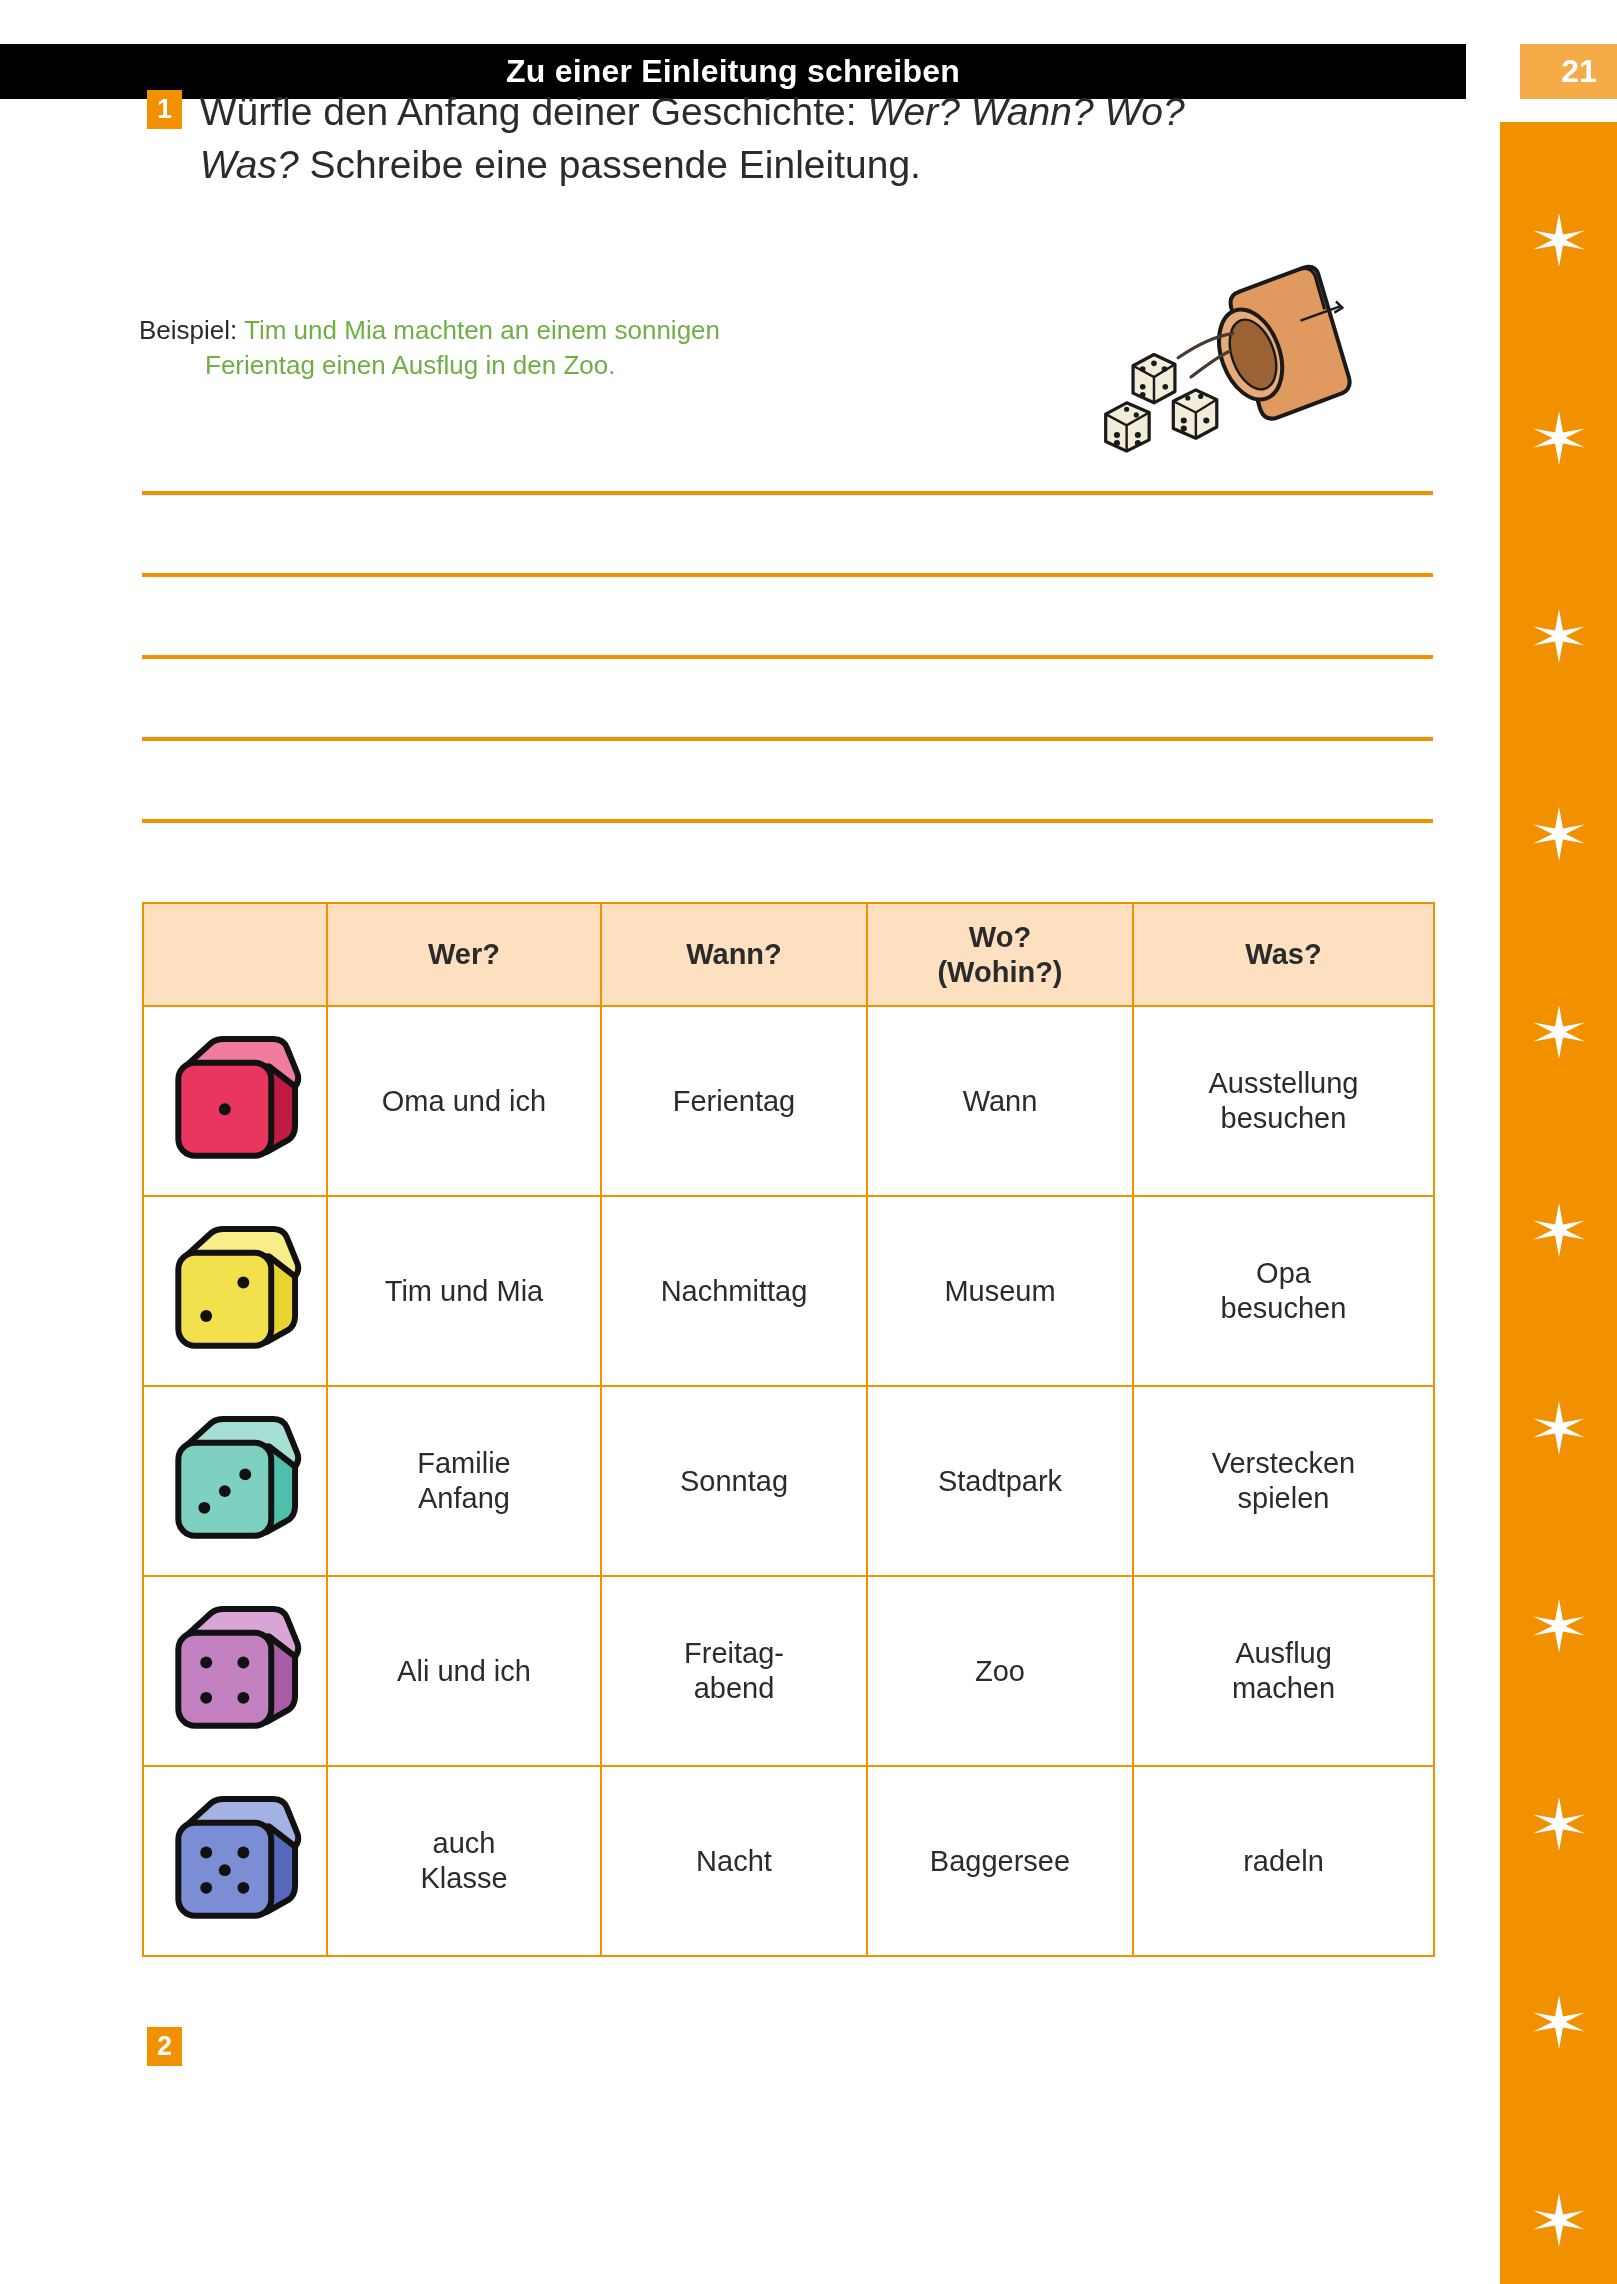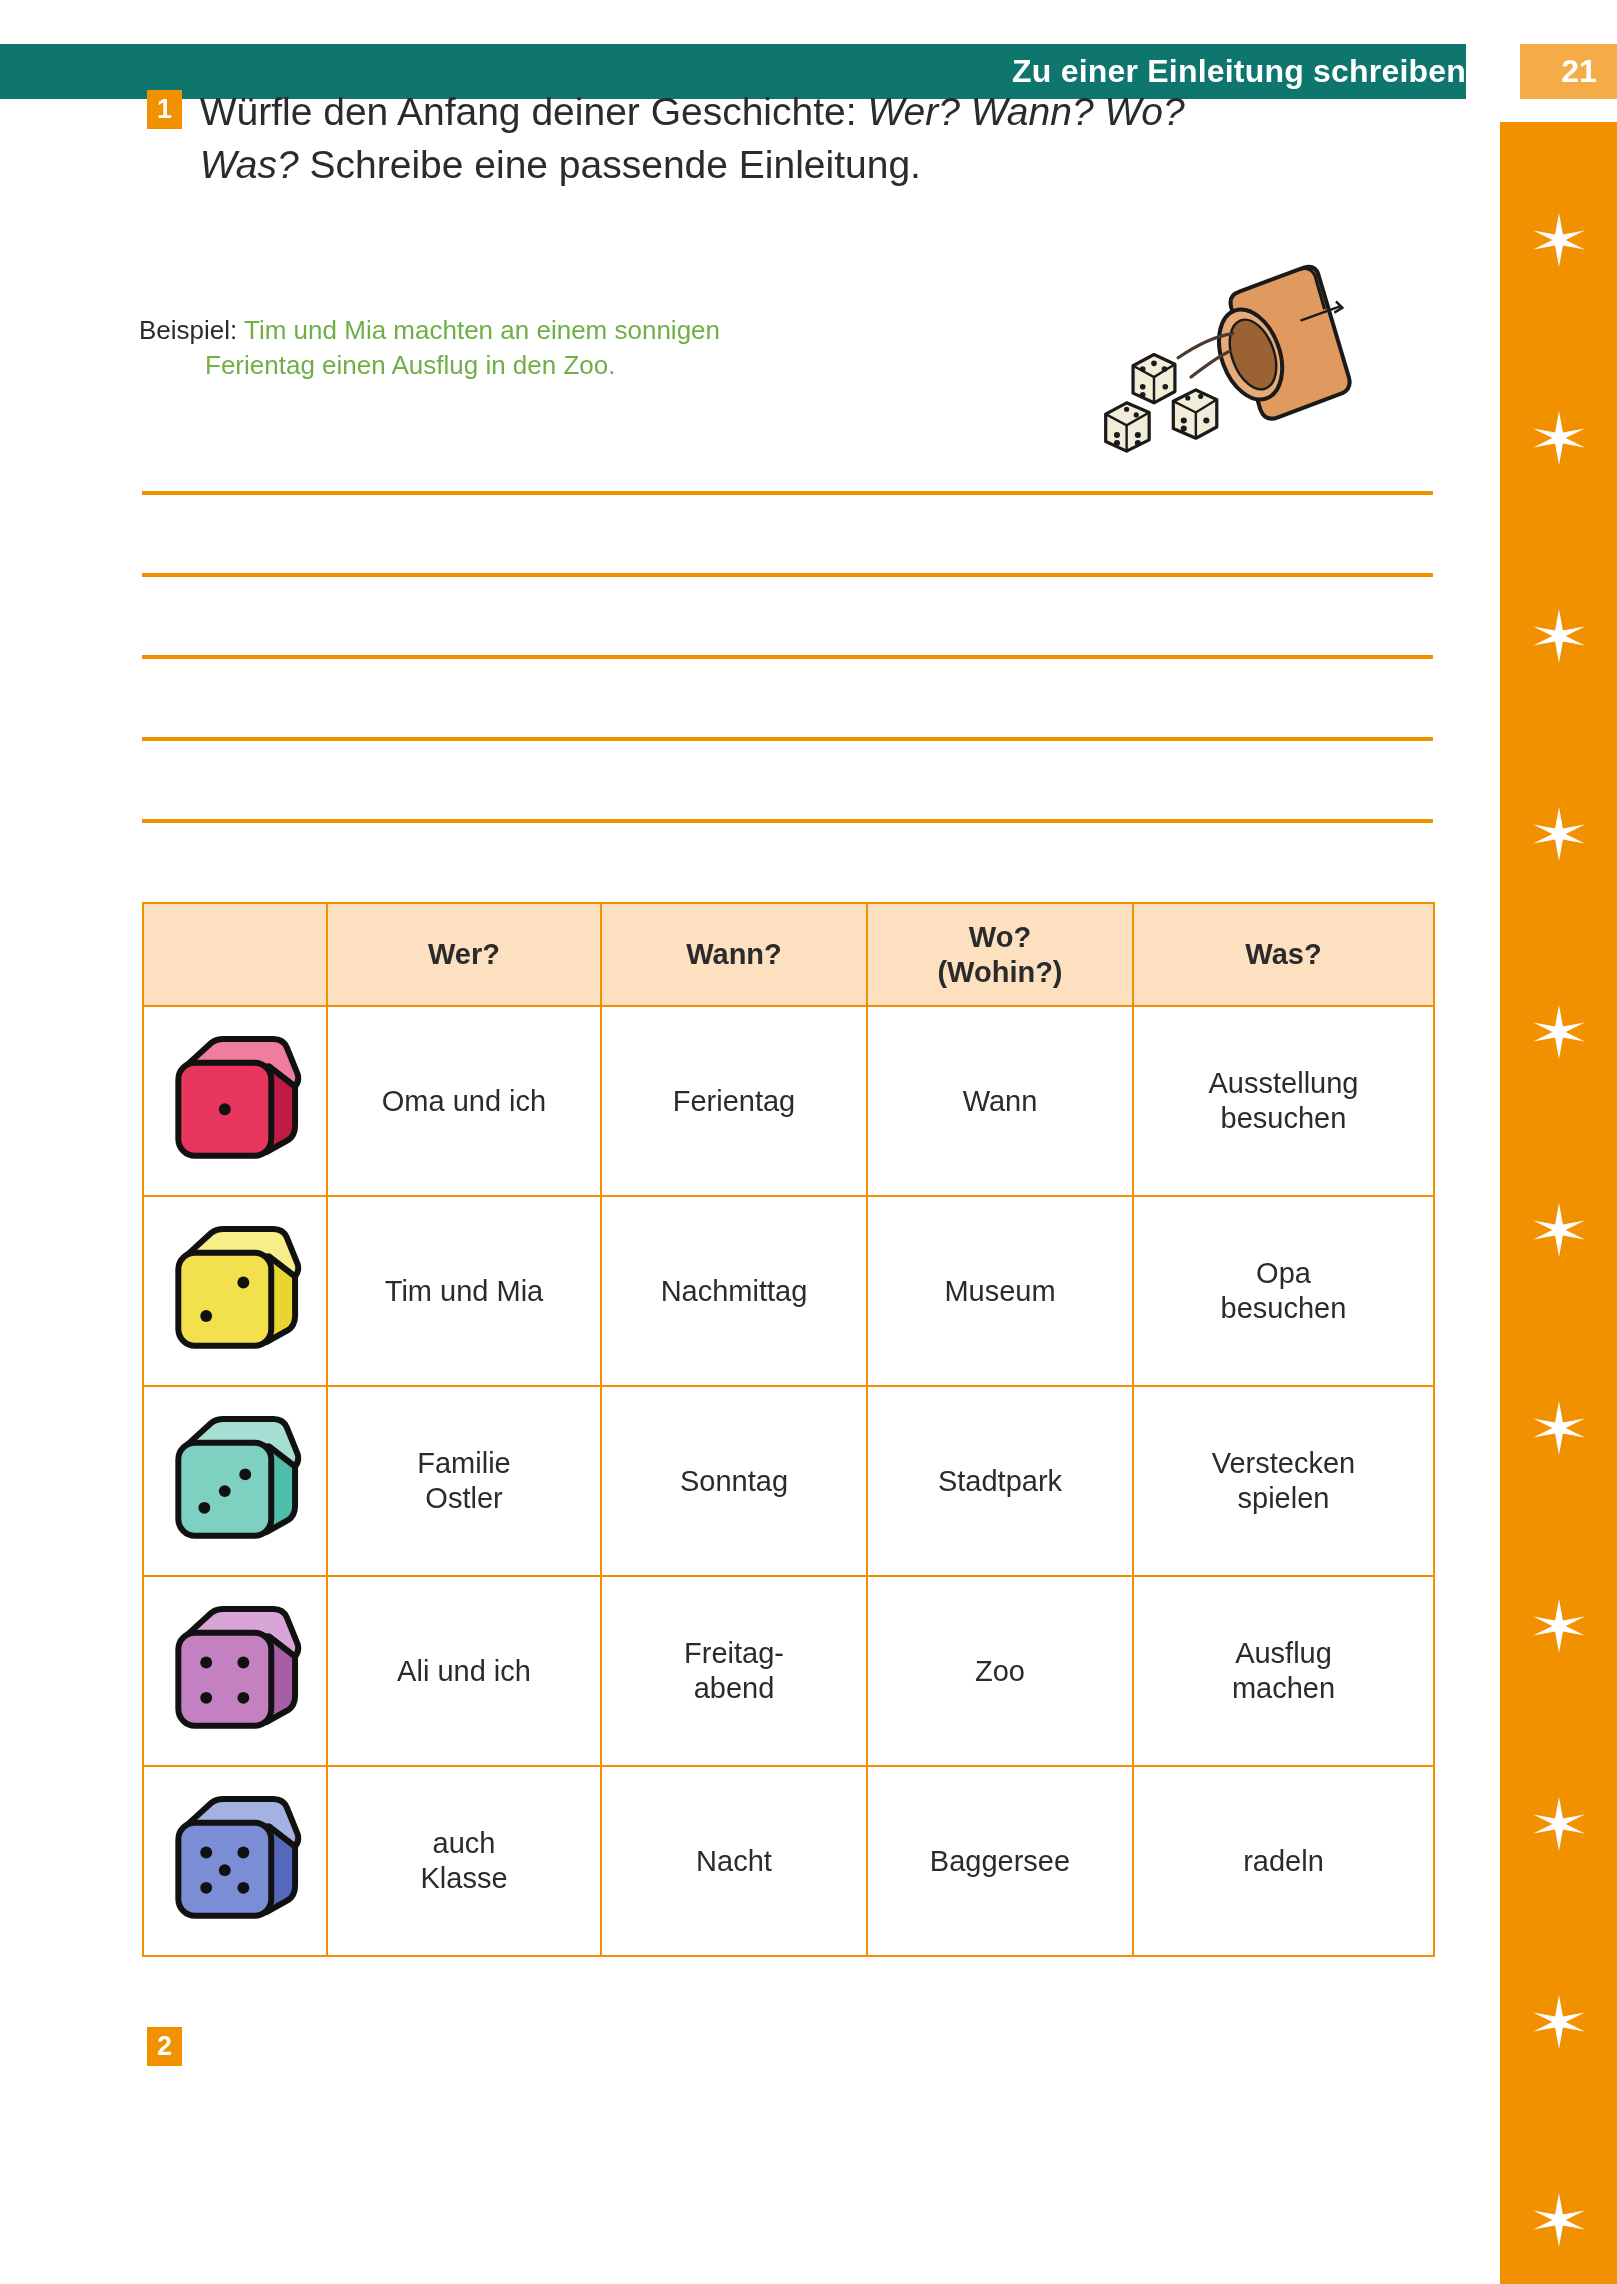--- a/index.html
+++ b/index.html
@@ -19,24 +19,24 @@
     overflow: hidden;
   }
 
   
   .header-bar {
     position: absolute;
     left: 0;
     top: 44px;
     width: 1466px;
     height: 55px;
-    background: #0f766e;
+    background: #000000;
     display: flex;
     align-items: center;
-    justify-content: flex-end;
+    justify-content: center;
   }
   .header-title {
     color: #ffffff;
     font-size: 32px;
     font-weight: bold;
     letter-spacing: 0.2px;
     white-space: nowrap;
   }
   .page-number-box {
     position: absolute;
@@ -419,21 +419,21 @@
                 <g transform="translate(12,25) scale(0.78)">
                   <circle cx="28" cy="70" r="6.4" fill="#111111"></circle>
                   <circle cx="50" cy="52" r="6.4" fill="#111111"></circle>
                   <circle cx="72" cy="34" r="6.4" fill="#111111"></circle>
                 </g>
               </svg>
             </div>
           </td>
           <td>
             <div>Familie</div>
-            <div>Ostler</div>
+            <div>Anfang</div>
           </td>
           <td>Sonntag</td>
           <td>Stadtpark</td>
           <td>
             <div>Verstecken</div>
             <div>spielen</div>
           </td>
         </tr>
         <tr>
           <td class="die-cell">

